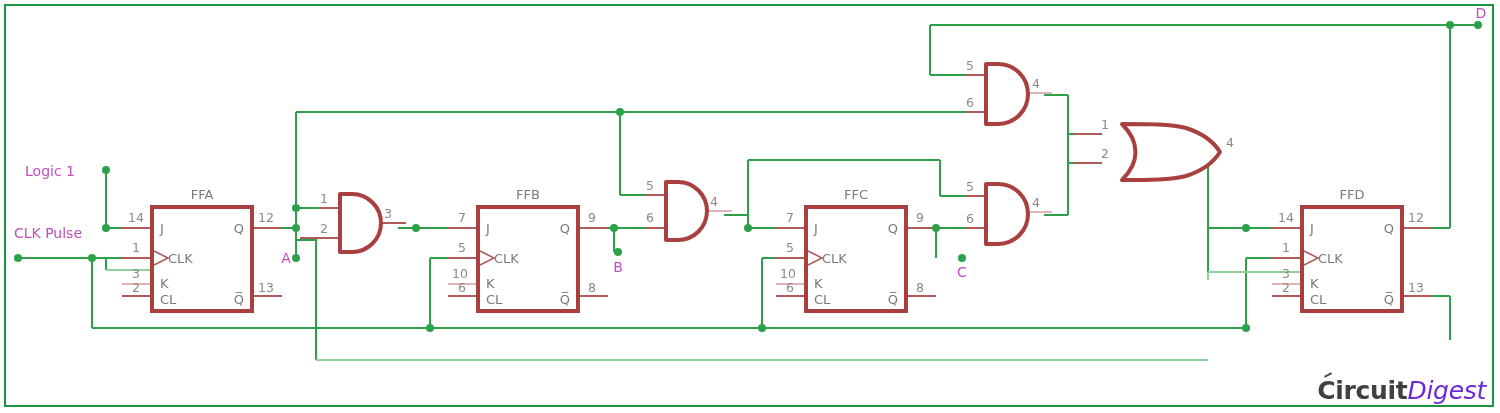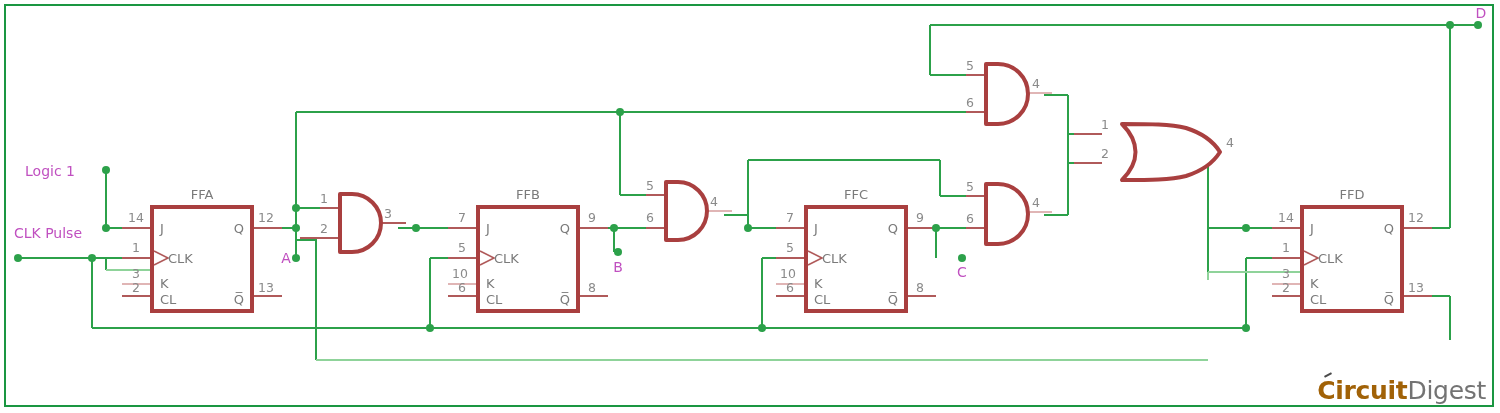--- a/index.html
+++ b/index.html
@@ -17,22 +17,22 @@
   .clkwedge{stroke:#b05a5a;stroke-width:1.6;fill:none;}
   .junction{fill:#2ca14a;}
   text{font-family:"DejaVu Sans", sans-serif;}
   .t-pin{font-size:12.5px;fill:#8a8a8a;}
   .t-port{font-size:13px;fill:#7a7a7a;}
   .t-ref{font-size:13px;fill:#7a7a7a;}
   .t-label{font-size:14px;fill:#c050c0;}
   .t-net{font-size:14px;fill:#c050c0;}
   #logo{position:absolute;right:14px;bottom:8px;font-size:25px;letter-spacing:-0.3px;
         font-family:"DejaVu Sans", sans-serif;white-space:nowrap;}
-  #logo .c1{color:#a16207;font-weight:bold;}
-  #logo .c2{color:#737373;}
+  #logo .c1{color:#404040;font-weight:bold;}
+  #logo .c2{color:#6d28d9;font-style:italic;}
   #logo .acc{position:relative;}
   #logo .acc:after{content:"";position:absolute;left:7px;top:-2px;width:8px;height:2px;
         background:#4a4a4a;transform:rotate(-28deg);}
 </style>
 </head>
 <body>
 
 <div id="stage">
   <div id="sheet-border"></div>
 

